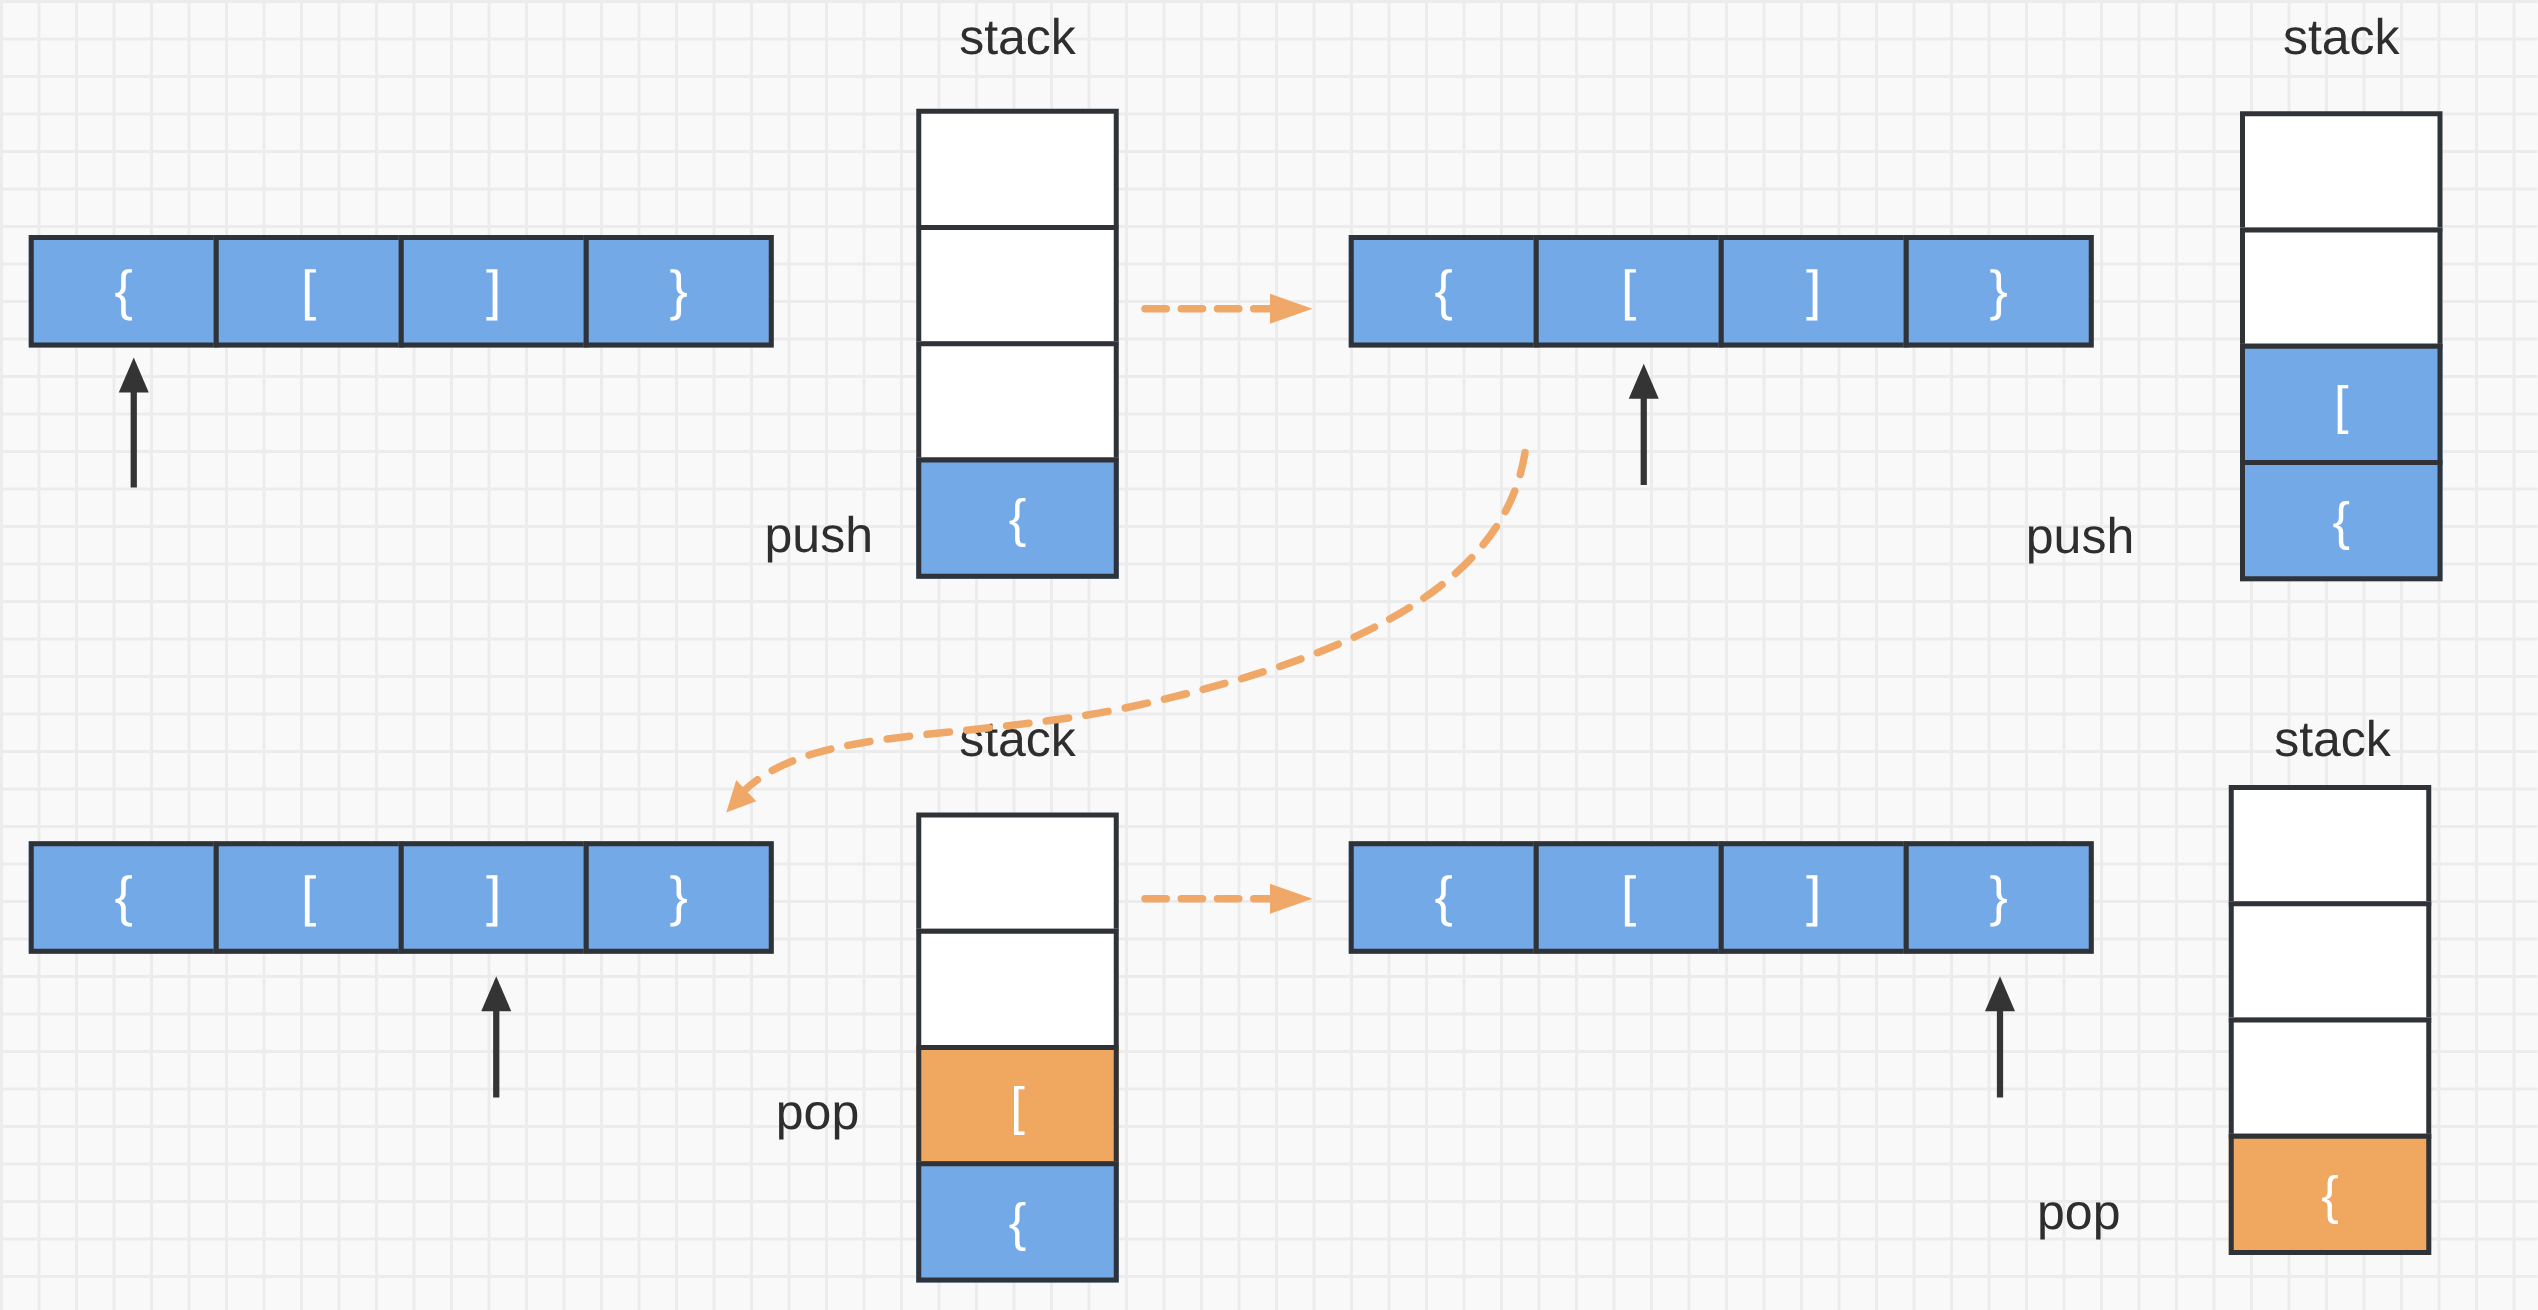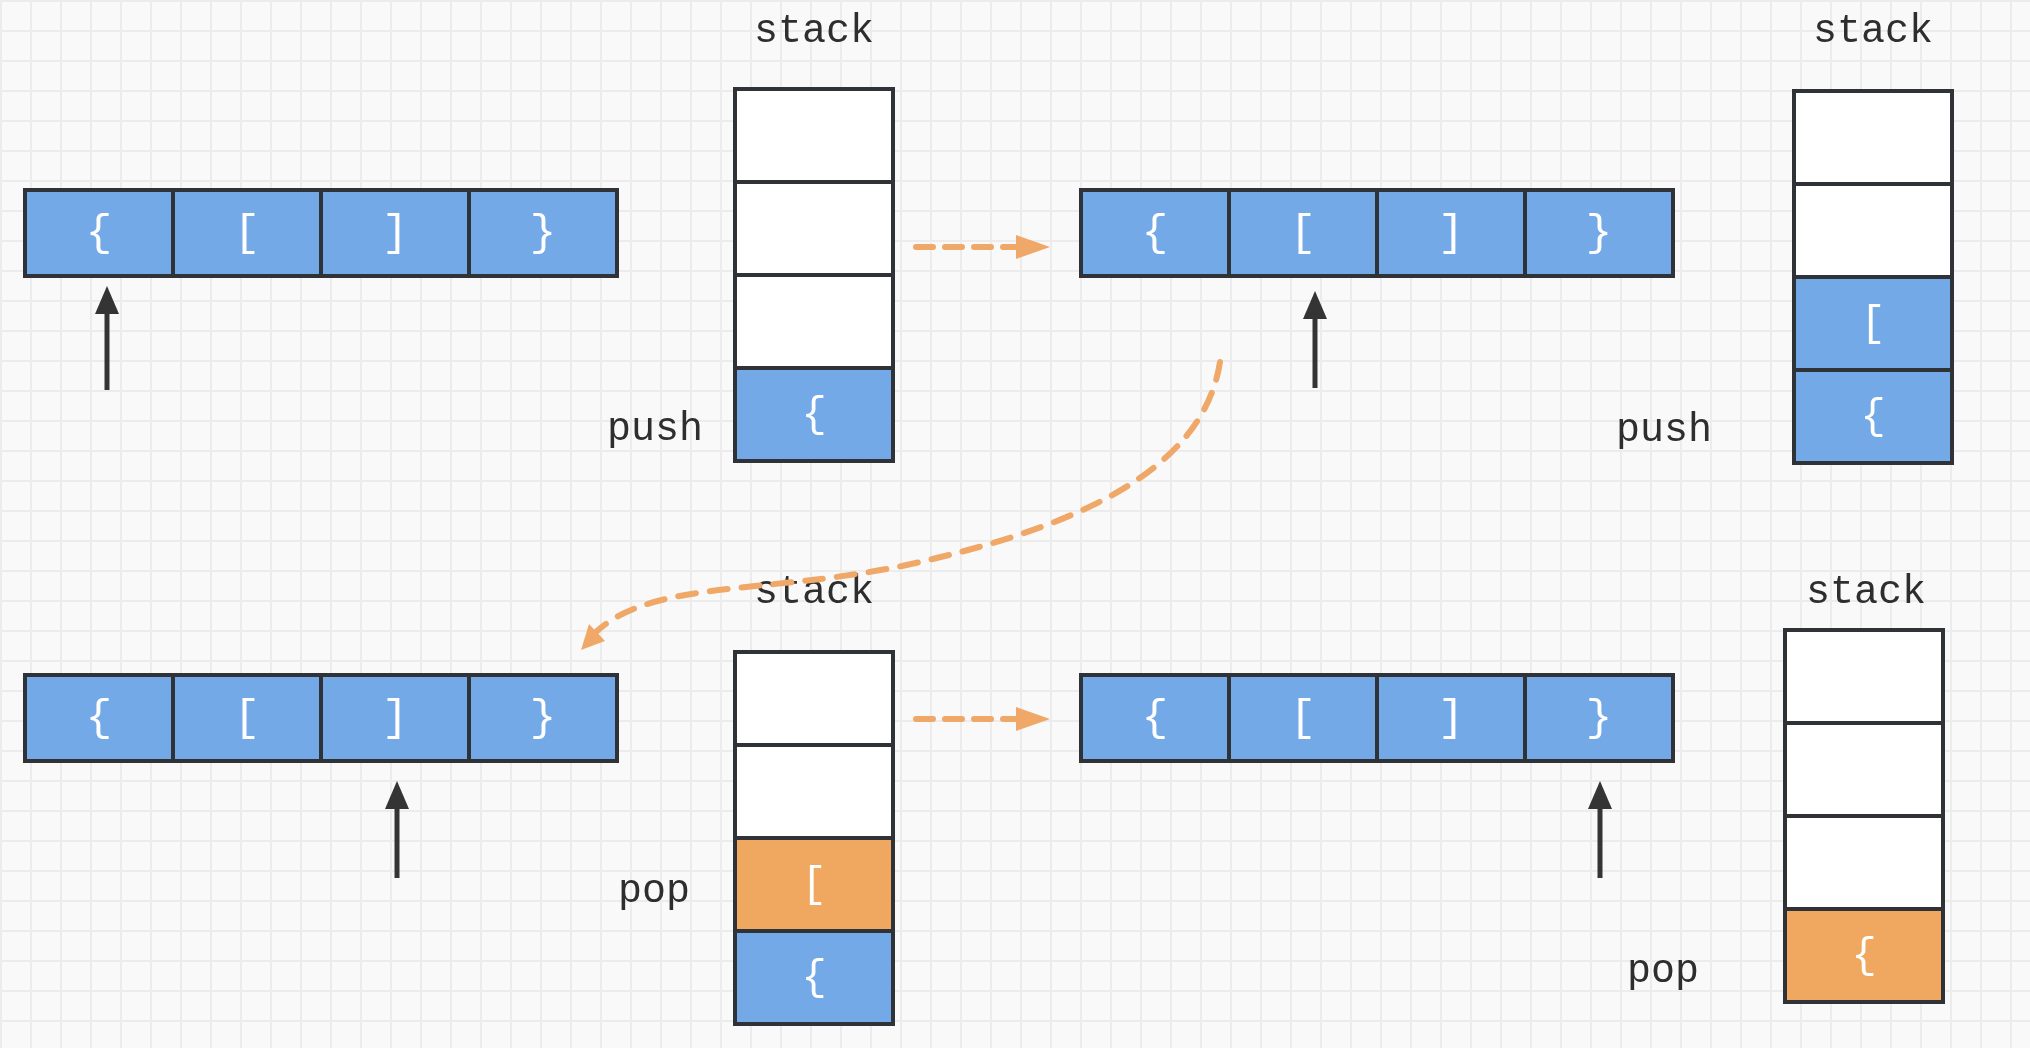--- a/index.html
+++ b/index.html
@@ -3,21 +3,21 @@
 <meta charset="utf-8">
 <style>
   html,body{margin:0;padding:0;}
   .canvas{
     position:relative;width:2030px;height:1048px;overflow:hidden;
     background-color:#f9f9f9;
     background-image:
       linear-gradient(#ececec 2px, transparent 2px),
       linear-gradient(90deg,#ececec 2px, transparent 2px);
     background-size:30px 30px;
-    font-family:Liberation Mono, monospace;
+    font-family:Liberation Sans, sans-serif;
     color:#2b2b2b;
   }
   .label{
     position:absolute;transform:translate(-50%,-50%);
     font-size:40px;white-space:nowrap;color:#2e2e2e;
   }
   .harray{position:absolute;display:flex;}
   .hcell{
     width:152px;height:90px;box-sizing:border-box;
     border:4px solid #2f3337;background:#74a9e8;

